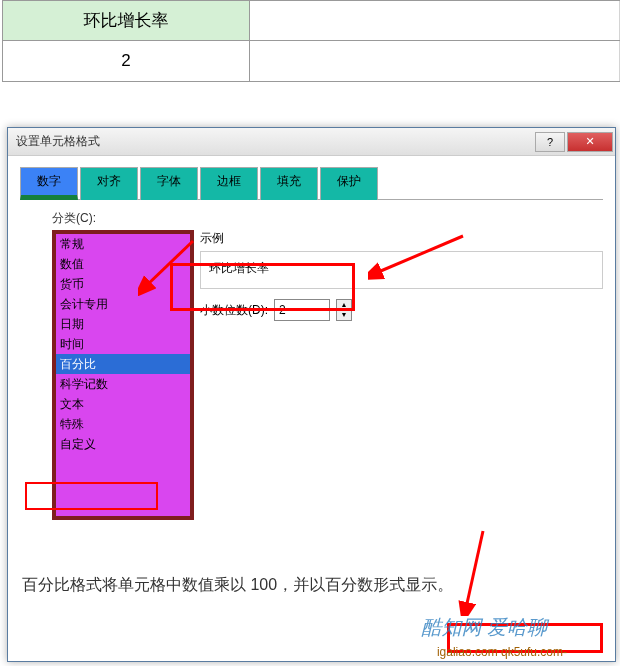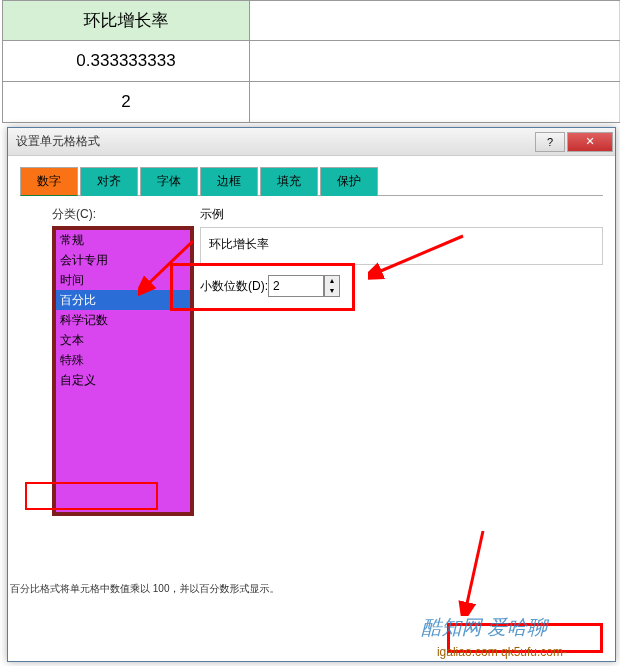--- a/index.html
+++ b/index.html
@@ -104,22 +104,22 @@
       padding: 5px 16px;
       border: 1px solid #aaa;
       border-bottom: none;
       margin-right: 2px;
       background: #14b8a6;
       font-size: 12px;
       position: relative;
       top: 1px;
     }
     .tab.active {
-      background: #f97316;
-      border-bottom: 1px solid #15803d;
+      background: #3b82f6;
+      border-bottom: 5px solid #15803d;
     }
     
     
     .content-area {
       display: flex;
       gap: 18px;
       padding-left: 32px;
     }
     .category-col {
       width: 130px;
@@ -151,36 +151,37 @@
       position: absolute;
       border: 2px solid #ff0000;
       left: 17px;
       top: 326px;
       width: 133px;
       height: 28px;
       pointer-events: none;
     }
     
     
-    .right-panel { flex: 1; }
+    .right-panel { flex: 1; margin-top: 20px; }
     .sample-label {
       font-size: 12px;
       margin-bottom: 4px;
     }
     .sample-box {
       border: 1px solid #ccc;
       height: 38px;
       padding: 8px;
       font-size: 12px;
       margin-bottom: 10px;
       background: #fff;
     }
     .decimal-row {
       display: flex;
       align-items: center;
+      gap: 6px;
       font-size: 12px;
     }
     .decimal-row input {
       width: 56px;
       height: 22px;
       padding: 2px 4px;
       font-size: 12px;
       border: 1px solid #888;
     }
     .spinner {
@@ -205,22 +206,22 @@
       top: 107px;
       width: 185px;
       height: 48px;
       pointer-events: none;
     }
     
     
     .description {
       position: absolute;
       bottom: 65px;
-      left: 2px;
-      font-size: 10px;
+      left: 14px;
+      font-size: 16px;
       color: #333;
     }
     
     
     .bottom-btn-area {
       position: absolute;
       bottom: 8px;
       right: 12px;
     }
     .bottom-btn {
@@ -254,24 +255,20 @@
       font-size: 12px;
       color: #a16207;
     }
   </style>
 </head>
 <body>
 
 <div class="sheet">
   <div class="sheet-row">
     <div class="cell-a header-cell">环比增长率</div>
-    <div class="cell-b"></div>
-  </div>
-  <div class="sheet-row">
-    <div class="cell-a">0.333333333</div>
     <div class="cell-b"></div>
   </div>
   <div class="sheet-row">
     <div class="cell-a">2</div>
     <div class="cell-b"></div>
   </div>
 </div>
 
 <div class="dialog">
   <div class="titlebar">
@@ -291,21 +288,24 @@
       <div class="tab">边框</div>
       <div class="tab">填充</div>
       <div class="tab">保护</div>
     </div>
 
     <div class="content-area">
       <div class="category-col">
         <div class="label">分类(C):</div>
         <div class="category-list">
           <div class="category-item">常规</div>
+          <div class="category-item">数值</div>
+          <div class="category-item">货币</div>
           <div class="category-item">会计专用</div>
+          <div class="category-item">日期</div>
           <div class="category-item">时间</div>
           <div class="category-item selected">百分比</div>
           <div class="category-item">科学记数</div>
           <div class="category-item">文本</div>
           <div class="category-item">特殊</div>
           <div class="category-item">自定义</div>
         </div>
       </div>
 
       <div class="right-panel">

